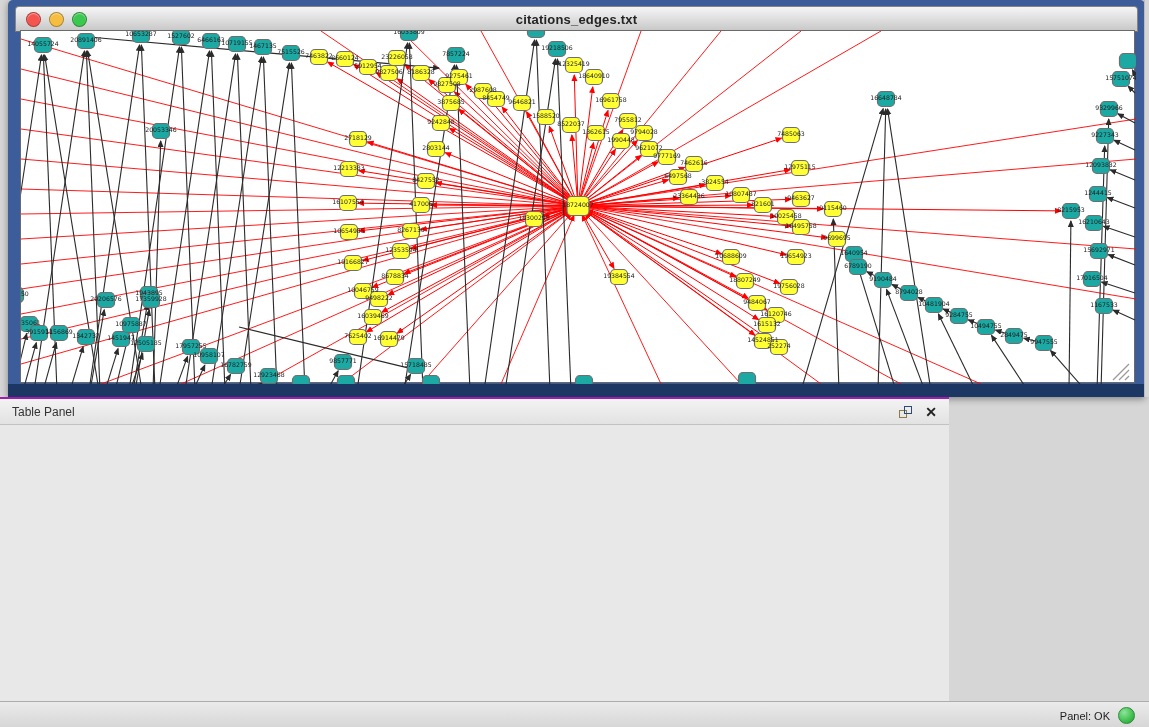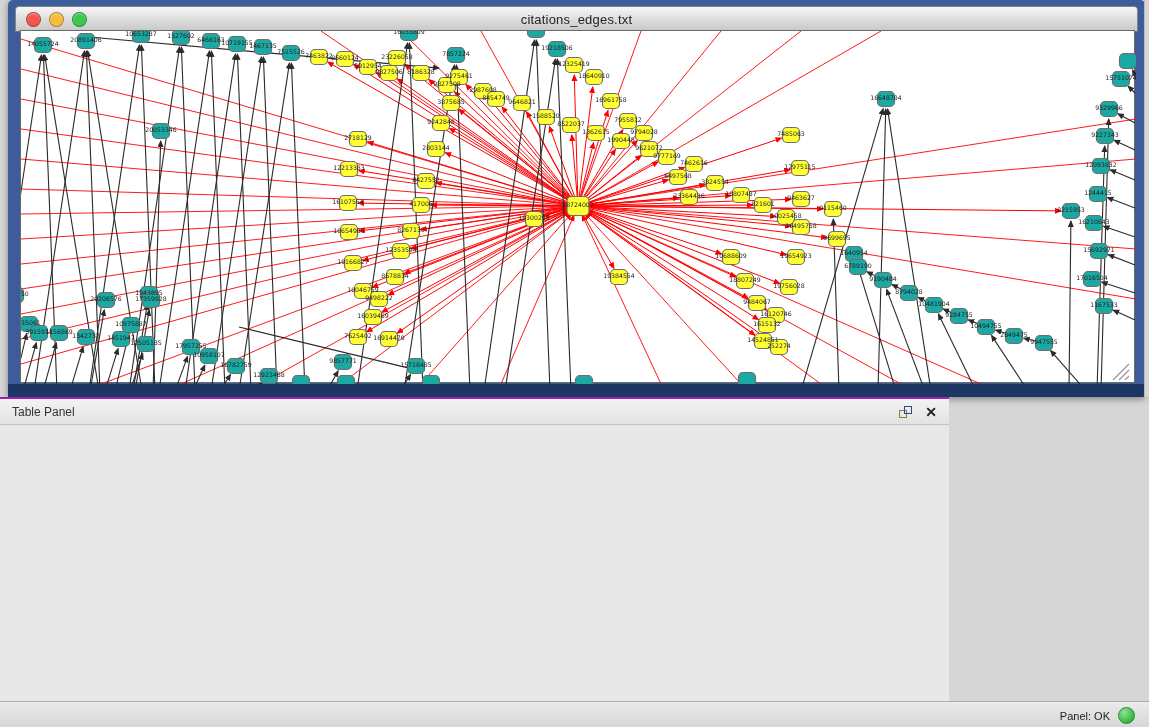--- a/index.html
+++ b/index.html
@@ -8,21 +8,21 @@
   .net-window{position:absolute;left:8px;top:0;width:1137px;height:397px;
     background:var(--frame_blue);border-radius:5px 5px 0 0;box-shadow:0 2px 7px rgba(0,0,0,.4)}
   .net-window .bottomband{position:absolute;left:0;right:0;bottom:0;height:13px;background:var(--frame_dark)}
   .titlebar{position:absolute;left:7px;top:6px;right:7px;height:24px;
     background:linear-gradient(var(--titlebar_top),var(--titlebar_bottom));
     border:1px solid #858585;border-bottom-color:#6e6e6e;border-radius:4px 4px 0 0;
     display:flex;align-items:center}
   .lights{position:absolute;left:10px;top:5px;display:flex;gap:8px}
   .light{width:13px;height:13px;border-radius:50%;border:1px solid rgba(0,0,0,.3);box-shadow:inset 0 1px 1px rgba(255,255,255,.5)}
   .light.red{background:var(--traffic_red)} .light.yellow{background:var(--traffic_yellow)} .light.green{background:var(--traffic_green)}
-  .wtitle{width:100%;text-align:center;font-size:13px;font-weight:400;color:#242424;letter-spacing:.2px}
+  .wtitle{width:100%;text-align:center;font-size:13px;font-weight:700;color:#242424;letter-spacing:.2px}
   .canvas{position:absolute;left:12px;top:30px;width:1115px;height:353px;background:#fff;border:1px solid #6a6a6a;box-sizing:border-box}
   #graph{position:absolute;left:0;top:0}
   .er{stroke:var(--edge_red);stroke-width:1}
   .ek{stroke:var(--edge_black);stroke-width:1.1}
   .ray{stroke:var(--edge_red);stroke-width:.9}
   .nlabel{font-family:"DejaVu Sans",sans-serif;font-size:6.2px;fill:#1c1c1c}
   
   .table-panel{position:absolute;left:0;top:397px;width:949px;height:330px;background:var(--panel_bg);border-top:2px solid #a21caf}
   .tp-header{height:25px;display:flex;align-items:center;padding:0 12px;
     background:linear-gradient(#f3f3f3,#e2e2e2);border-bottom:1px solid #c2c2c2;font-size:12px;color:#333}

